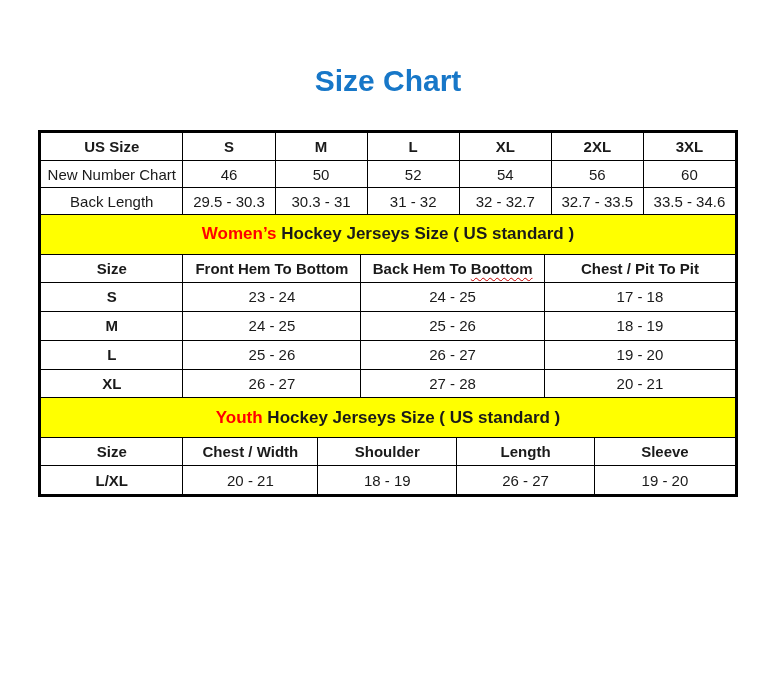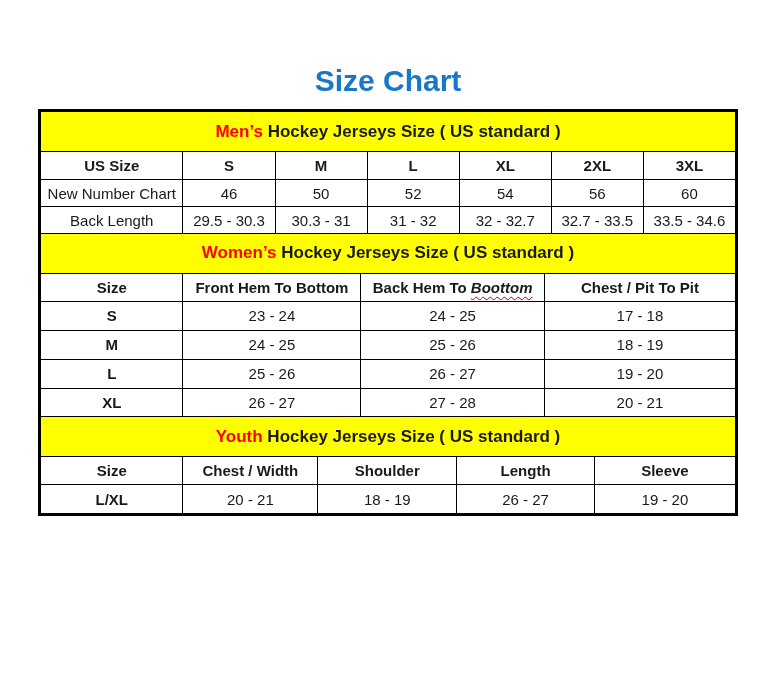--- a/index.html
+++ b/index.html
@@ -15,21 +15,21 @@
     min-height: 692px;
     padding-top: 64px;
     overflow: hidden;
   }
   .page-title {
     text-align: center;
     font-size: 30px;
     font-weight: bold;
     color: #1777C8;
     letter-spacing: 0px;
-    margin-bottom: 11px;
+    margin-bottom: 32px;
   }
   .chart-box {
     width: 700px;
     margin: 0 auto;
     border: 2px solid #000000;
     background: #ffffff;
   }
   table.sec {
     width: 100%;
     border-collapse: collapse;
@@ -60,21 +60,20 @@
   }
   tr.data td { height: 27px; }
   tr.data-tall td { height: 29px; }
   td.lbl-bold { font-weight: bold; }
   .squiggle {
     text-decoration-line: underline;
     text-decoration-style: wavy;
     text-decoration-color: #C00000;
     text-decoration-thickness: 1px;
     text-underline-offset: 3px;
-    font-style: italic;
   }
 </style>
 </head>
 <body>
 
 <div class="page">
 
   <h1 class="page-title">Size Chart</h1>
 
   <div class="chart-box">
@@ -83,26 +82,20 @@
       <colgroup>
         <col style="width:20.5%">
           <col style="width:13.25%">
           <col style="width:13.25%">
         <col style="width:13.25%">
           <col style="width:13.25%">
           <col style="width:13.25%">
           <col style="width:13.25%">
       </colgroup>
       <tbody>
-        <tr class="band">
-          <td colspan="7">
-            <span class="hl">Men’s</span>
-            <span>Hockey Jerseys Size ( US standard )</span>
-          </td>
-        </tr>
         <tr class="head">
           <th>US Size</th>
           <th>S</th>
           <th>M</th>
           <th>L</th>
           <th>XL</th>
           <th>2XL</th>
           <th>3XL</th>
         </tr>
         <tr class="data">

